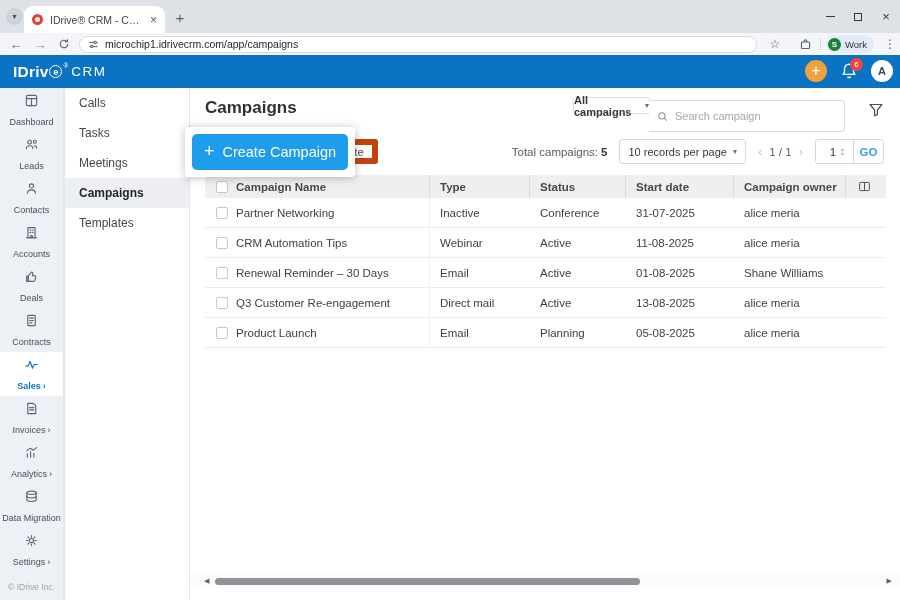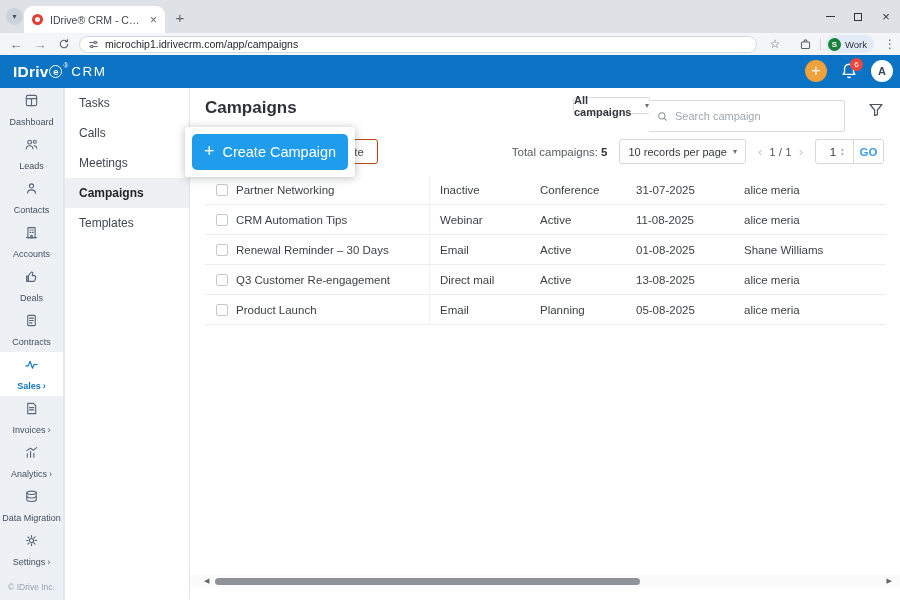--- a/index.html
+++ b/index.html
@@ -85,21 +85,21 @@
   .search-box input::placeholder{color:#a0a6ad;}
   .filter-btn{position:absolute;left:676px;top:12px;width:20px;height:20px;display:flex;align-items:center;
     justify-content:center;cursor:pointer;}
 
   .overlay-card{position:absolute;left:-5px;top:39px;width:170px;height:50px;background:#fff;border-radius:3px;
     box-shadow:0 1px 8px rgba(60,64,67,.35);z-index:6;}
   .create-btn{position:absolute;left:7px;top:7px;width:156px;height:36px;background:var(--btn-blue,#1f9ceb);
     border:none;border-radius:5px;color:#fff;font-size:14.5px;display:flex;align-items:center;justify-content:center;
     gap:8px;cursor:pointer;}
   .create-plus{font-size:18px;font-weight:300;line-height:1;padding-bottom:2px;}
-  .partial-btn{position:absolute;left:150px;top:51px;width:38px;height:25px;background:#fff;border:1px solid #c2410c;
+  .partial-btn{position:absolute;left:150px;top:51px;width:38px;height:25px;background:#fff;border:6px solid #c2410c;
     border-radius:3px;font-size:11.5px;color:#4a4f55;display:flex;align-items:center;justify-content:center;
     cursor:pointer;z-index:1;}
 
   .toolbar-right{position:absolute;right:16px;top:51px;height:25px;display:flex;align-items:center;gap:12px;}
   .total{font-size:11.5px;color:#565b61;white-space:nowrap;}
   .total b{font-weight:700;color:#2f3338;margin-left:3px;}
   .records-dd{height:25px;border:1px solid #d5d9dd;border-radius:3px;display:flex;align-items:center;
     padding:0 8px;gap:6px;font-size:11px;color:#34383d;cursor:pointer;background:#fff;white-space:nowrap;}
   .pager{display:flex;align-items:center;gap:7px;}
   .pg-arrow{font-size:13px;color:#c3c7cb;cursor:pointer;line-height:1;}
@@ -302,22 +302,22 @@
             <path d="M8 2.6v1.8M8 11.6v1.8M2.6 8h1.8M11.6 8h1.8M4.2 4.2l1.3 1.3M10.5 10.5l1.3 1.3M11.8 4.2l-1.3 1.3M5.5 10.5l-1.3 1.3"></path>
           </svg>
           <span class="side-label">Settings<span class="side-caret">›</span></span>
         </div>
       </div>
     <div class="copyright">© IDrive Inc.</div>
   </div>
 
   <div class="subnav">
       <div id="subnav-list">
+        <div class="subnav-item">Calls</div>
         <div class="subnav-item">Tasks</div>
-        <div class="subnav-item">Calls</div>
         <div class="subnav-item">Meetings</div>
         <div class="subnav-item active">Campaigns</div>
         <div class="subnav-item">Templates</div>
       </div>
     </div>
 
   <div class="content">
     <div class="page-title">Campaigns</div>
 
     <div class="seg-dropdown">
@@ -362,20 +362,36 @@
           <div class="spinner">
             <span class="spin">▴</span>
             <span class="spin">▾</span>
           </div>
         </div>
         <div class="go-btn">GO</div>
       </div>
     </div>
 
     <div class="table">
+      <div class="t-head t-row" id="table-head">
+          <div class="cell c-check">
+            <span class="checkbox"></span>
+          </div>
+          <div class="cell bordered name-cell">Campaign Name</div>
+          <div class="cell bordered">Type</div>
+          <div class="cell bordered">Status</div>
+          <div class="cell bordered">Start date</div>
+          <div class="cell bordered">Campaign owner</div>
+          <div class="cell c-cols">
+            <svg width="13" height="13" viewBox="0 0 16 16" fill="none" stroke="#4a4f55" stroke-width="1.2">
+              <rect x="2" y="3" width="12" height="10" rx="1"></rect>
+              <line x1="8" y1="3" x2="8" y2="13"></line>
+            </svg>
+          </div>
+        </div>
       <div class="t-body" id="table-body">
           <div class="t-row">
             <div class="cell c-check">
               <span class="checkbox"></span>
             </div>
             <div class="cell name-cell">Partner Networking</div>
             <div class="cell">Inactive</div>
             <div class="cell">Conference</div>
             <div class="cell">31-07-2025</div>
             <div class="cell">alice meria</div>

